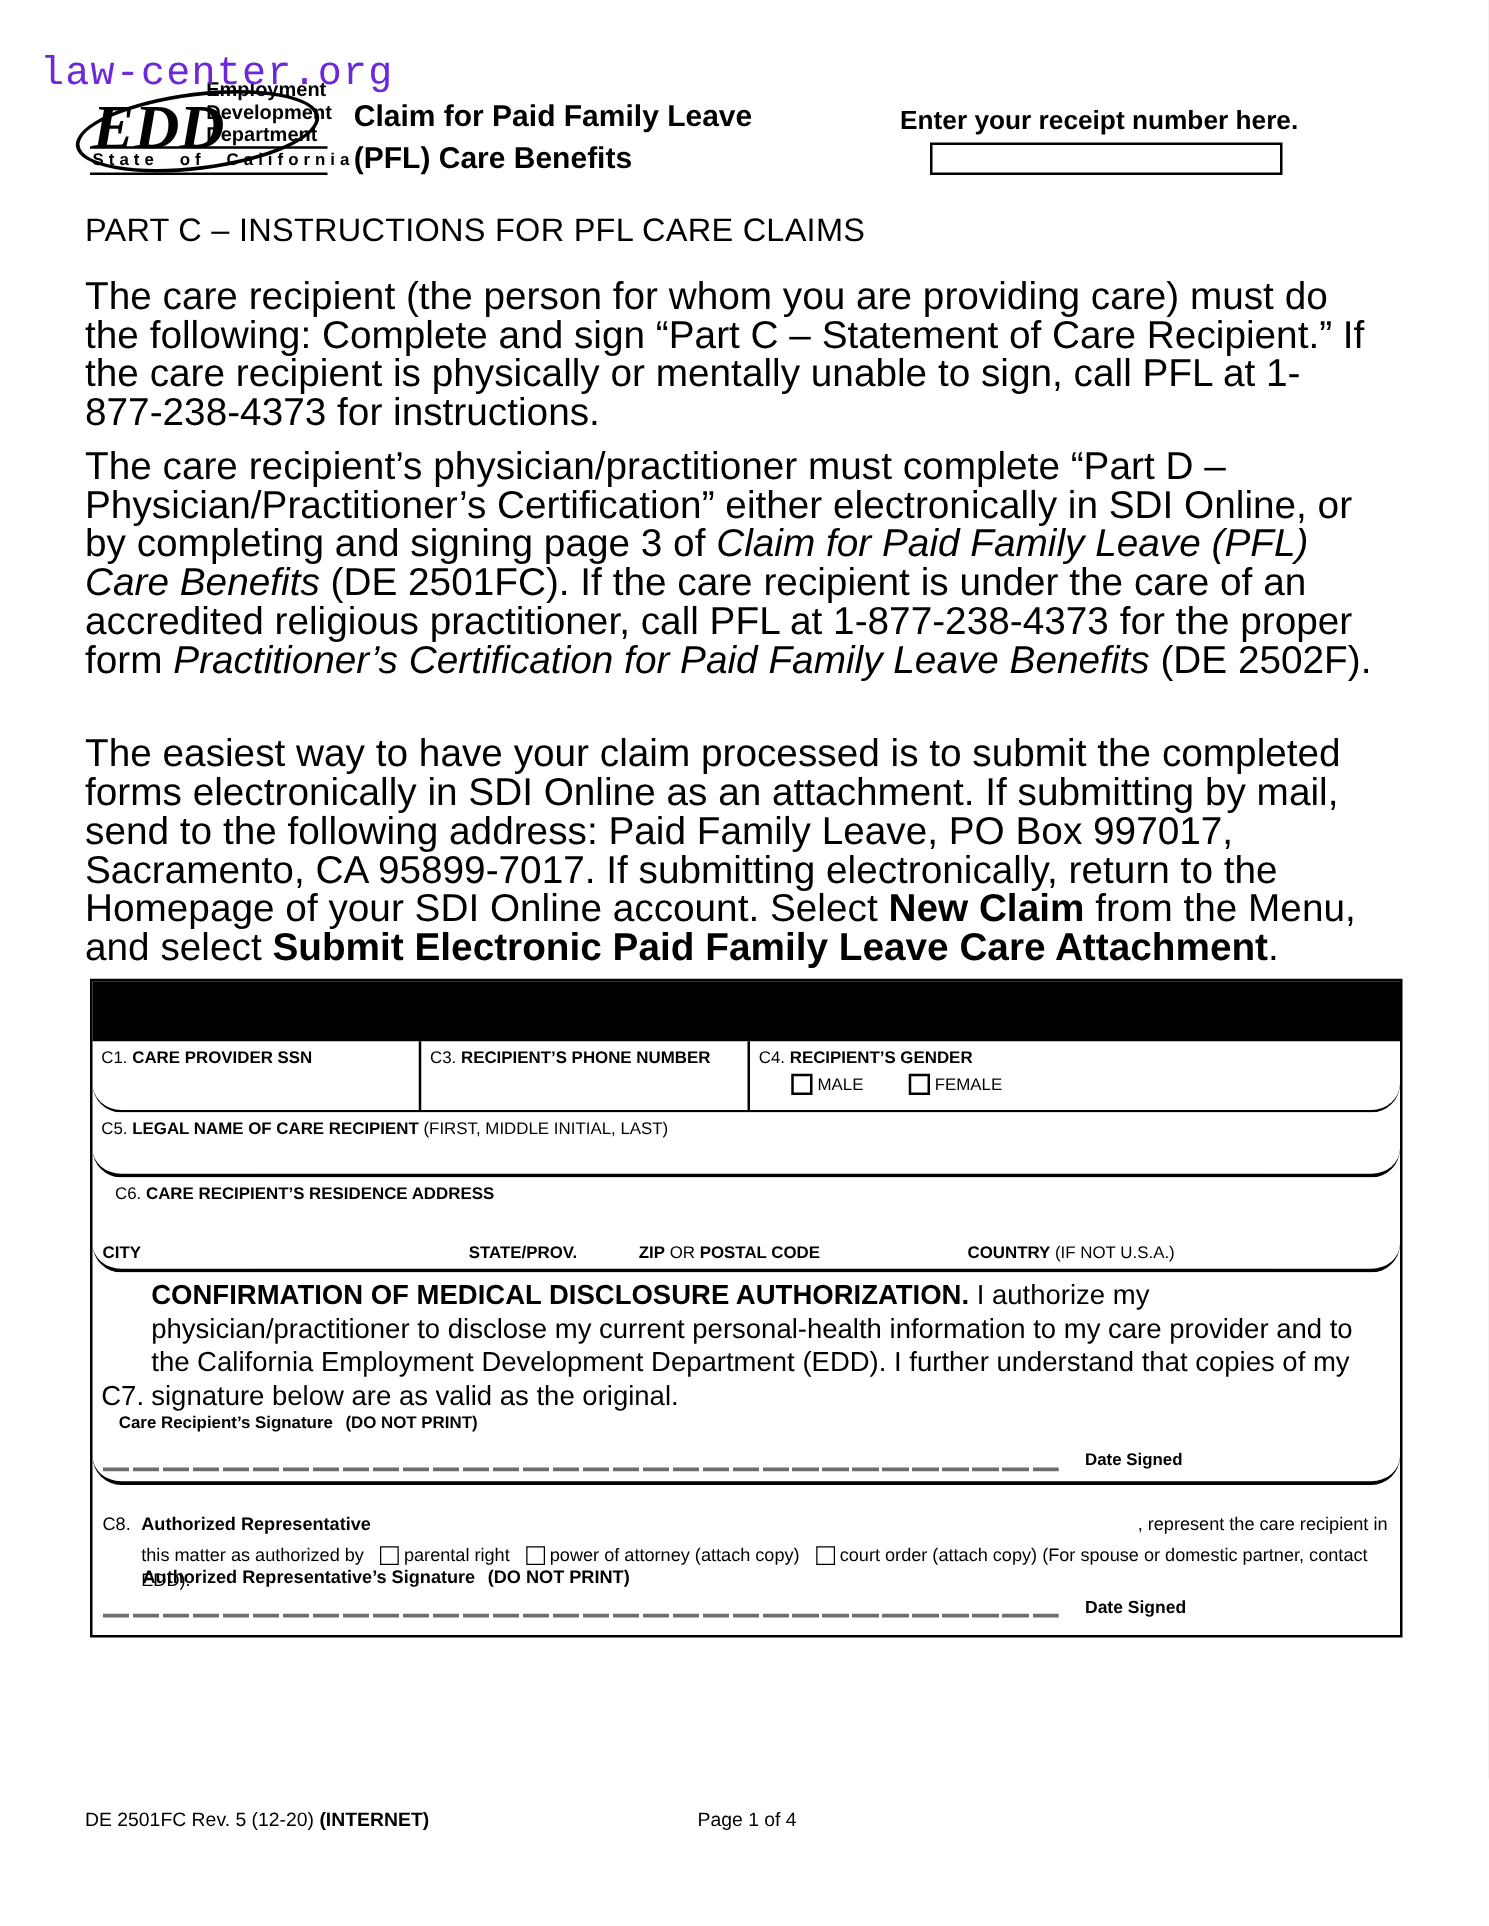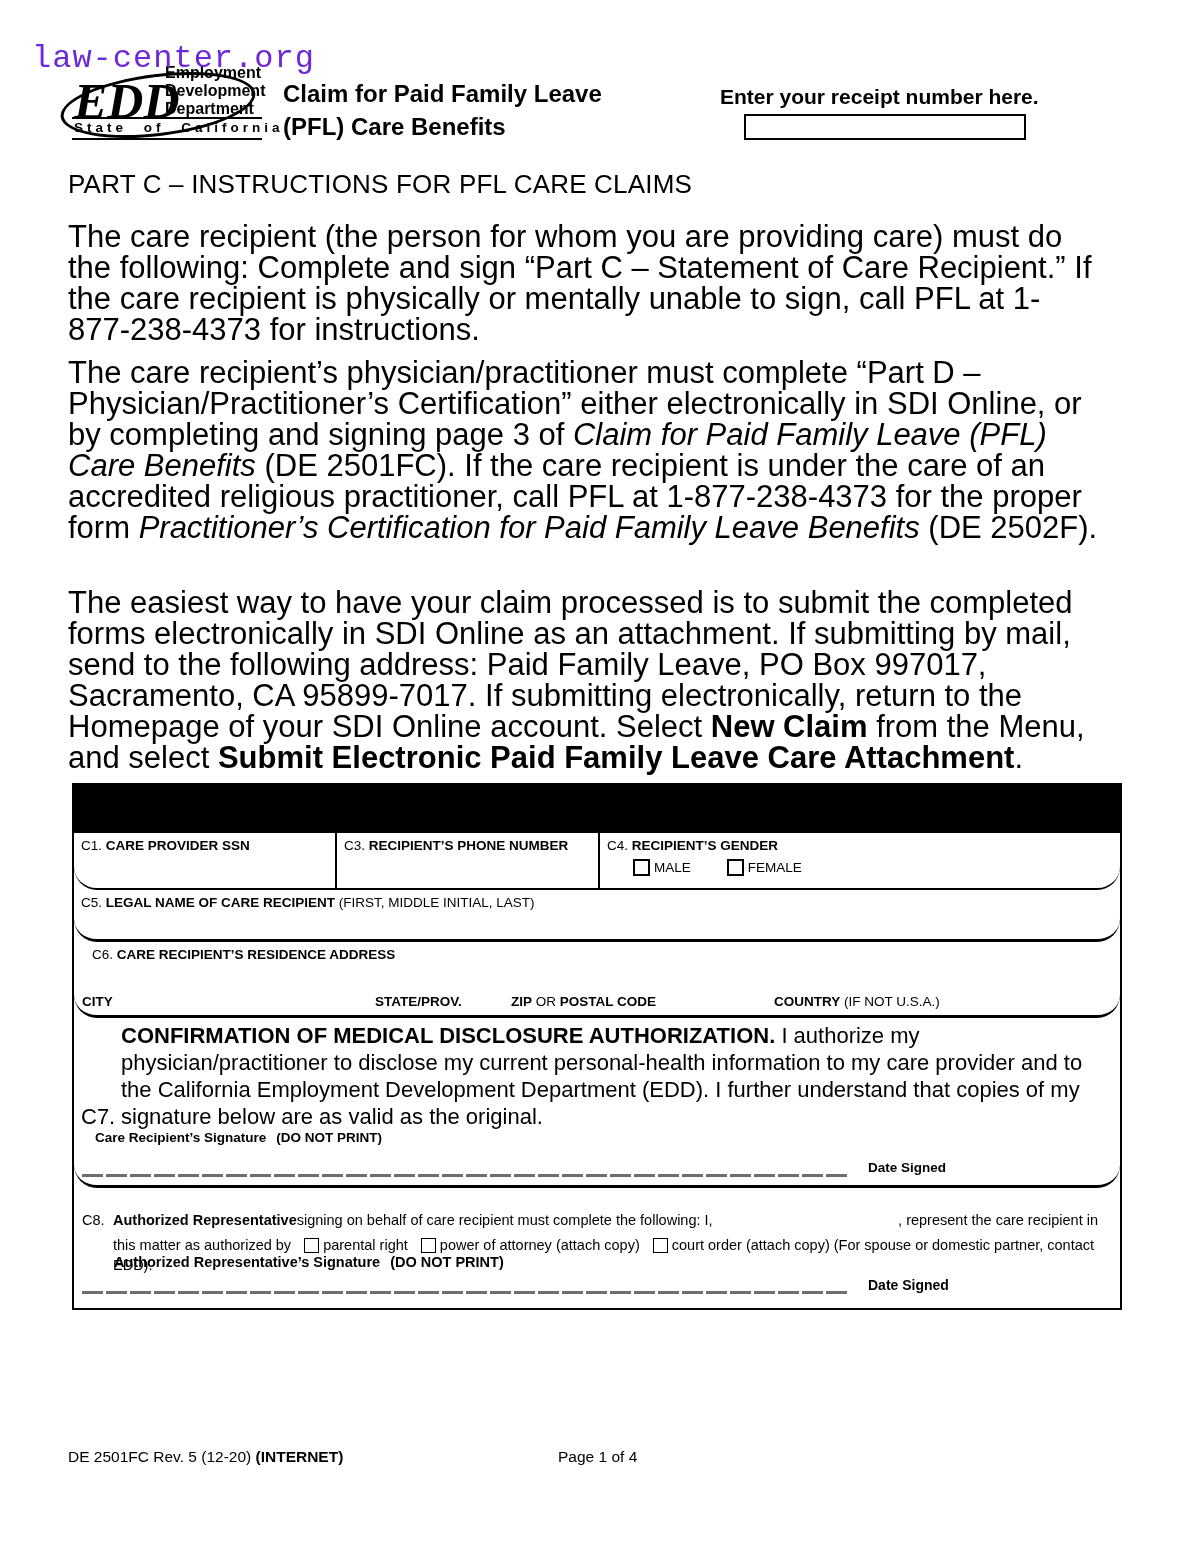--- a/index.html
+++ b/index.html
@@ -77,21 +77,21 @@
   .sig-label { position:absolute; left:8px; font-size:13.5px; font-weight:700; }
   .c7-sig-label { top:112px;margin-left:13px; }
   .sig-note { margin-left:10px; }
   .sig-line { position:absolute; left:8px; width:765px; height:3px;
     background:repeating-linear-gradient(90deg,#6e6e6e 0 21px, transparent 21px 24px); }
   .c7-sig-line { top:156px; }
   .date-label { position:absolute; left:794px; font-size:13.5px; font-weight:700; }
   .c7-date { top:142px; }
 
   .row-c8 { height:118px; font-size:14.5px; }
-  .c8-line1 { display:flex; padding:23px 22px 0 8px; line-height:18px; }
+  .c8-line1 { display:flex; padding:23px 10px 0 8px; line-height:18px; }
   .c8-num { width:31px; flex:none; }
   .c8-fill { flex:1; }
   .c8-line2 { padding:6px 10px 0 39px; line-height:20px; }
   .c8-sig-label { top:66px; font-size:14.5px;margin-left:32px; }
   .c8-sig-line { top:103px; }
   .c8-date { top:89px; font-size:14px; }
 
   .footer-left { left:68px; top:1448px; font-size:15.5px; }
   .footer-page { left:558px; top:1448px; font-size:15.5px; }
 </style>
@@ -174,21 +174,20 @@
       </div>
       <div class="sig-label c7-sig-label"><span>Care Recipient’s Signature</span><span class="sig-note">(DO NOT PRINT)</span></div>
       <div class="sig-line c7-sig-line"></div>
       <div class="date-label c7-date">Date Signed</div>
     </div>
 
     <div class="row row-c8">
       <div class="c8-line1">
         <span class="c8-num">C8.</span>
         <span class="bld">Authorized Representative</span>
-        <span> signing on behalf of care recipient must complete the following: I,</span>
         <span class="c8-fill"></span>
         <span>, represent the care recipient in</span>
       </div>
       <div class="c8-line2">
         <span>this matter as authorized by</span>
         <span class="cb-sm"></span><span>parental right</span>
         <span class="cb-sm"></span><span>power of attorney (attach copy)</span>
         <span class="cb-sm"></span><span>court order (attach copy) (For spouse or domestic partner, contact EDD).</span>
       </div>
       <div class="sig-label c8-sig-label"><span>Authorized Representative’s Signature</span><span class="sig-note">(DO NOT PRINT)</span></div>

